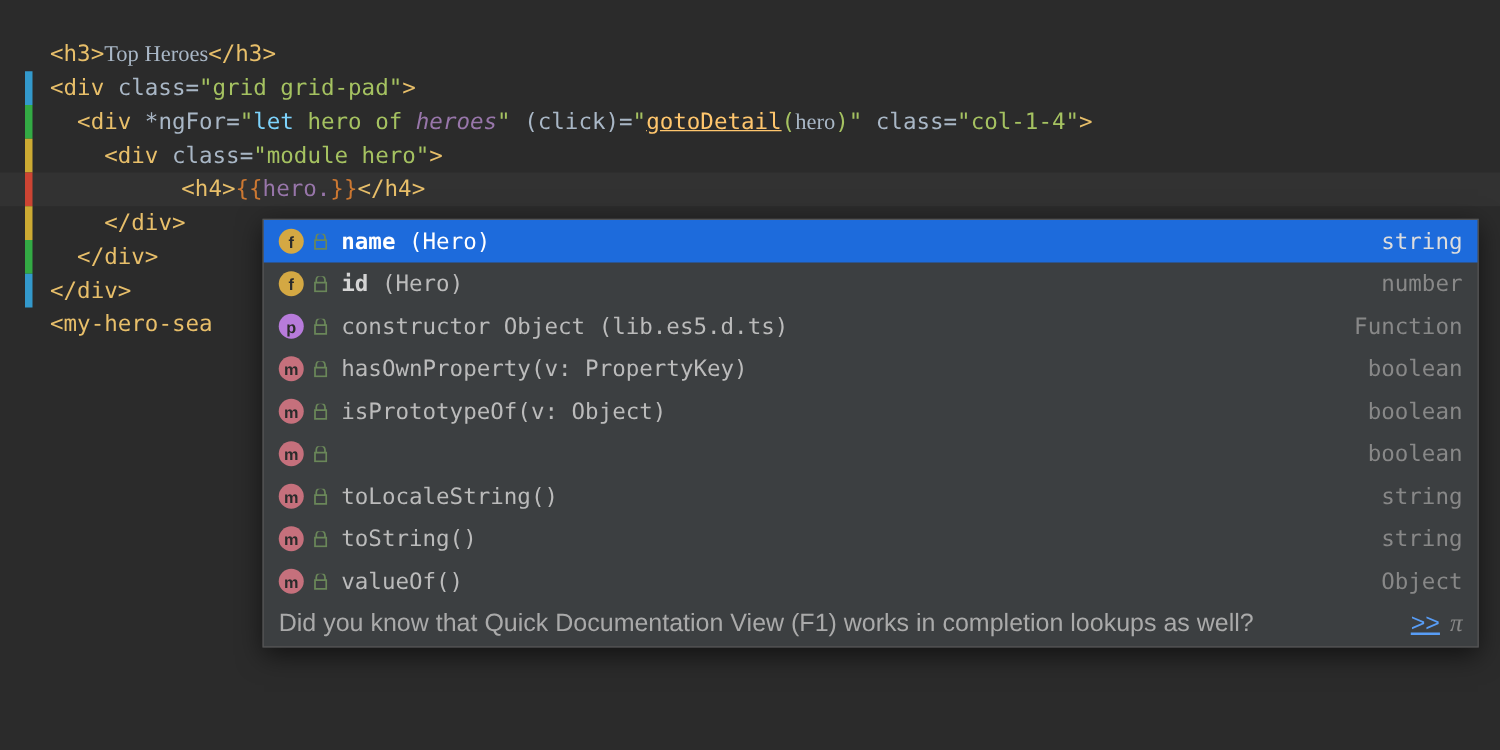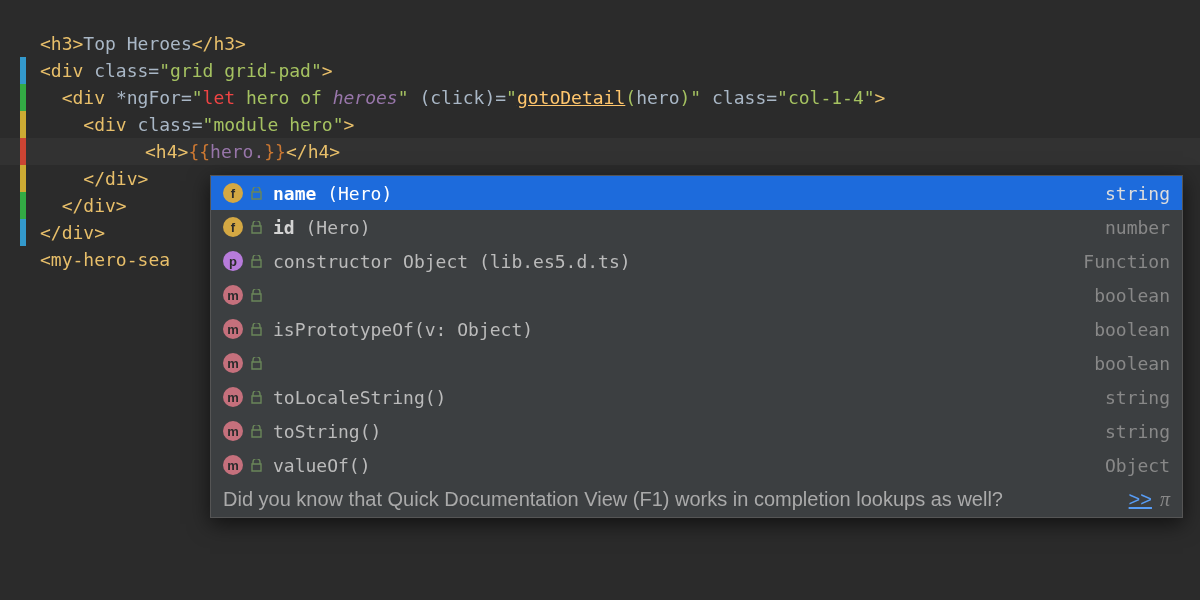--- a/index.html
+++ b/index.html
@@ -32,23 +32,23 @@
     .gutter.red { background: #CC4433; }
     .gutter.green { background: #33AA44; }
     .code { white-space: pre; }
     .highlighted-line {
       background: #323232;
       gap: 40px;
     }
     .tag { color: #E8BF6A; }
     .attr-name { color: #A9B7C6; }
     .attr-val { color: #A5C261; }
-    .text { color: #A9B7C6; }
+    .text { color: #A9B7C6; font-family: Liberation Serif, serif; }
     .ng-directive { color: #A9B7C6; }
-    .keyword { color: #ef4444; }
+    .keyword { color: #7dd3fc; }
     .var { color: #9876AA; font-style: italic; }
     .func { color: #FFC66D; text-decoration: underline; }
     .interp { color: #CC7832; }
     .interp-var { color: #9876AA; }
     
     .popup {
       position: absolute;
       top: 175px;
       left: 210px;
       width: 973px;
@@ -194,20 +194,21 @@
         <span class="spacer"></span>
         <span class="type">Function</span>
       </div>
       <div class="popup-item">
         <span class="badge m">m</span>
         <span class="lock-icon">
           <svg width="11" height="13" viewBox="0 0 11 13">
             <path d="M2 5 V3 a3.5 3.5 0 0 1 7 0 V5 M1 5 h9 v7 h-9 z" fill="none" stroke="#6A8759" stroke-width="1.4"></path>
           </svg>
         </span>
+        <span class="label">hasOwnProperty(v: PropertyKey)</span>
         <span class="spacer"></span>
         <span class="type">boolean</span>
       </div>
       <div class="popup-item">
         <span class="badge m">m</span>
         <span class="lock-icon">
           <svg width="11" height="13" viewBox="0 0 11 13">
             <path d="M2 5 V3 a3.5 3.5 0 0 1 7 0 V5 M1 5 h9 v7 h-9 z" fill="none" stroke="#6A8759" stroke-width="1.4"></path>
           </svg>
         </span>

